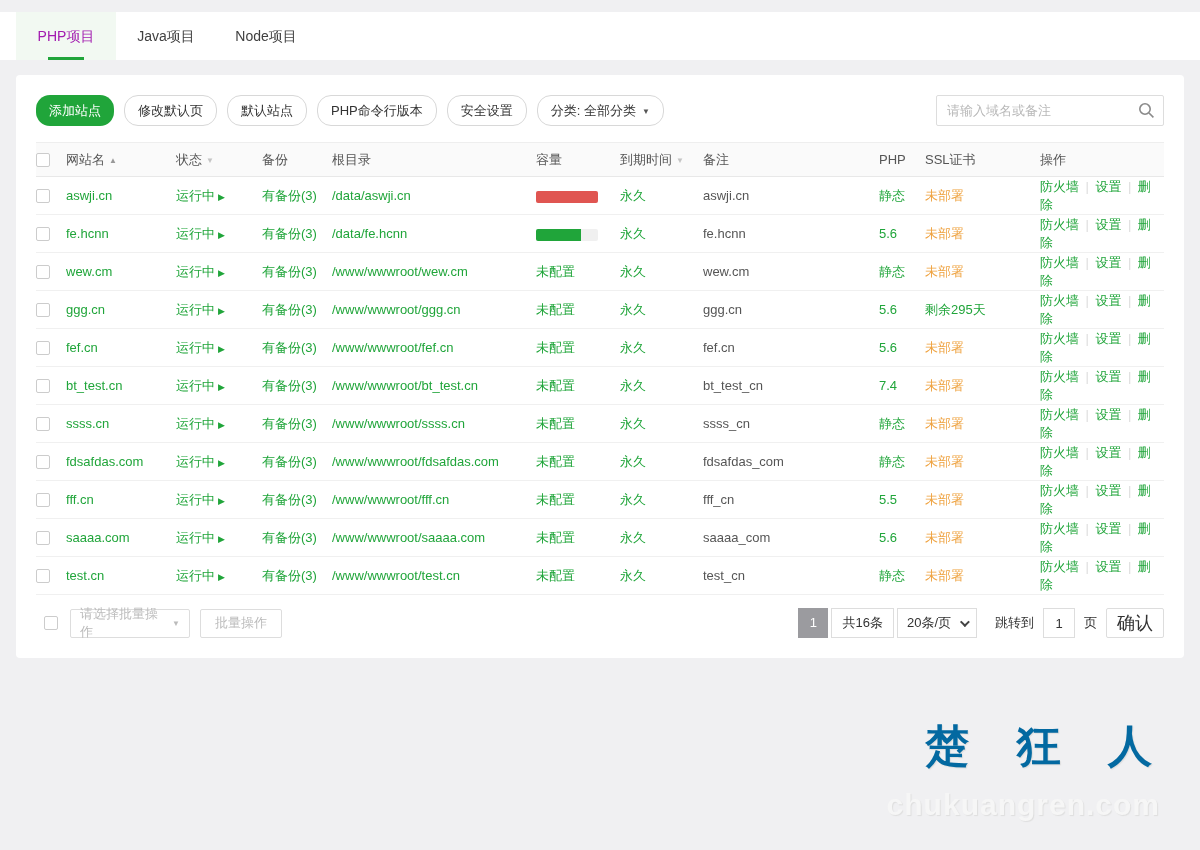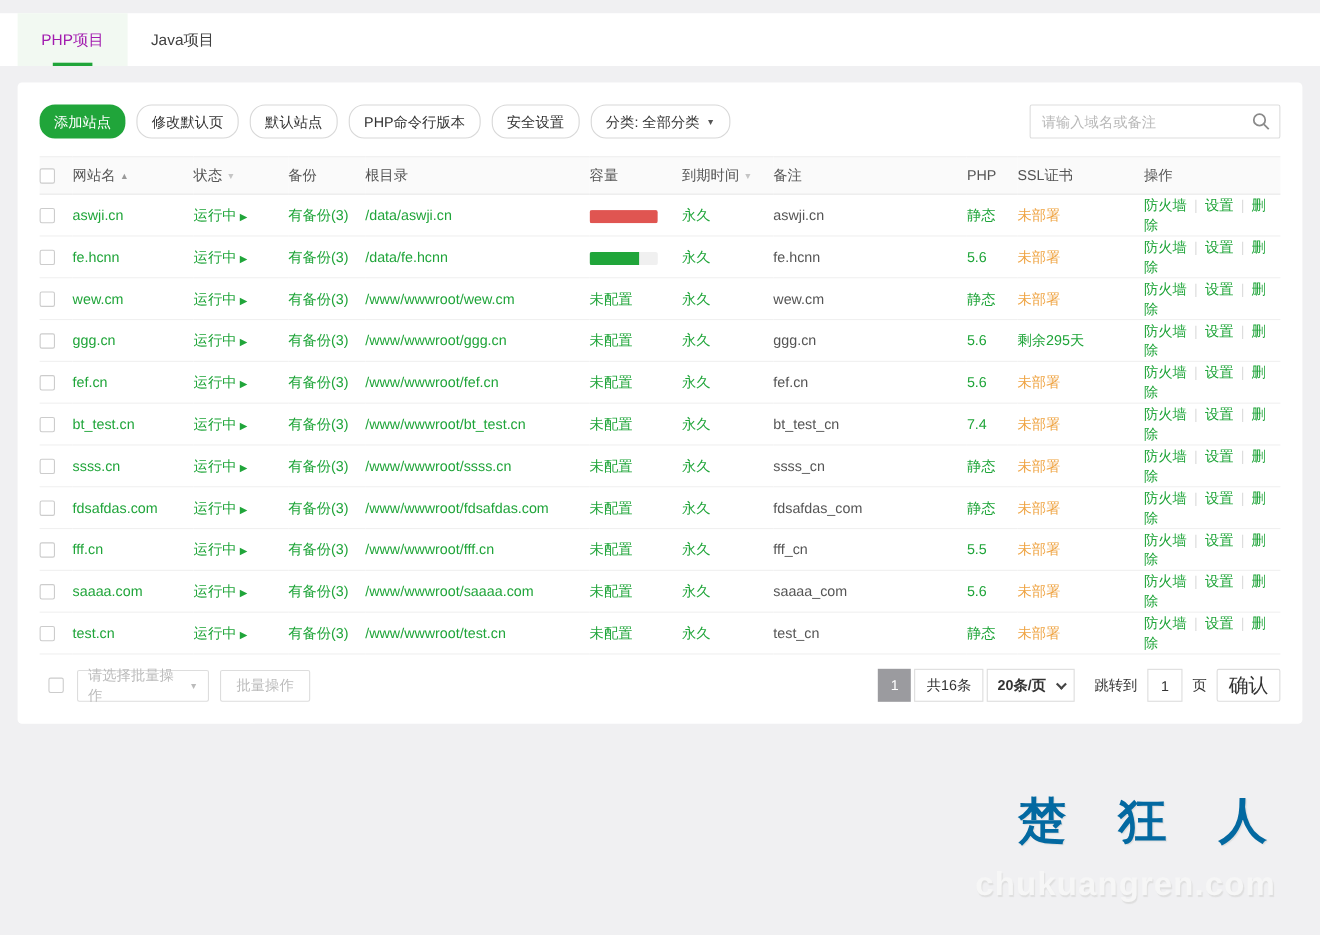--- a/index.html
+++ b/index.html
@@ -41,37 +41,38 @@
   .cap-fill { display:block; height:100%; }
 
   
   .tfoot { display:flex; align-items:center; padding:13px 0 20px; }
   .batch-select { width:120px; height:29px; border:1px solid #ddd; border-radius:2px; color:#bbb; font-size:13px; display:flex; align-items:center; justify-content:space-between; padding:0 9px; margin:0 10px 0 12px; cursor:pointer; }
   .batch-select .caret-down { color:#bbb; }
   .batch-btn { height:29px; border:1px solid #ddd; background:#fff; border-radius:2px; color:#bbb; font-size:13px; padding:0 14px; cursor:pointer; }
   .pager { margin-left:auto; display:flex; align-items:center; font-size:13px; color:#333; }
   .page-num { width:30px; height:30px; background:#9b9b9f; color:#fff; text-align:center; line-height:30px; cursor:pointer; }
   .total-box { height:30px; line-height:28px; border:1px solid #ddd; padding:0 10px; margin-left:3px; }
-  .size-select { height:30px; line-height:28px; border:1px solid #ddd; padding:0 9px; margin-left:3px; display:flex; align-items:center; cursor:pointer;font-weight:bold; }
+  .size-select { height:30px; line-height:28px; border:1px solid #ddd; padding:0 9px; margin-left:3px; display:flex; align-items:center; cursor:pointer; }
   .chev { display:inline-block; width:7px; height:7px; border-right:2px solid #444; border-bottom:2px solid #444; transform:rotate(45deg) translateY(-2px); margin-left:9px; }
   .jump-label { margin-left:18px; }
   .jump-input { width:32px; height:30px; border:1px solid #ddd; text-align:center; font-size:13px; color:#333; margin:0 9px; outline:none; }
   .confirm-btn { height:30px; border:1px solid #ddd; background:#fff; border-radius:2px; font-size:18px; color:#333; padding:0 10px; margin-left:9px; cursor:pointer; }
 
   
   .watermark { position:absolute; right:40px; bottom:28px; text-align:right; pointer-events:none; }
   .wm-title { font-family:"DejaVu Serif","Liberation Serif",serif; font-size:44px; font-weight:bold; color:#0369a1; letter-spacing:16px; text-shadow:1px 1px 1px #dcdcdc; margin-right:-8px; }
   .wm-domain { font-size:30px; font-weight:bold; color:#f6f6f6; letter-spacing:1px; margin-top:12px; text-shadow:1px 1px 1px #dedede; }
 </style>
 </head>
 <body>
 
 <div class="tabbar">
   <div class="tab active">PHP项目</div>
   <div class="tab">Java项目</div>
+  <div class="tab">Node项目</div>
 </div>
 
 <div class="card">
 
   <div class="toolbar">
     <button class="btn btn-primary">添加站点</button>
     <button class="btn">修改默认页</button>
     <button class="btn">默认站点</button>
     <button class="btn">PHP命令行版本</button>
     <button class="btn">安全设置</button>

